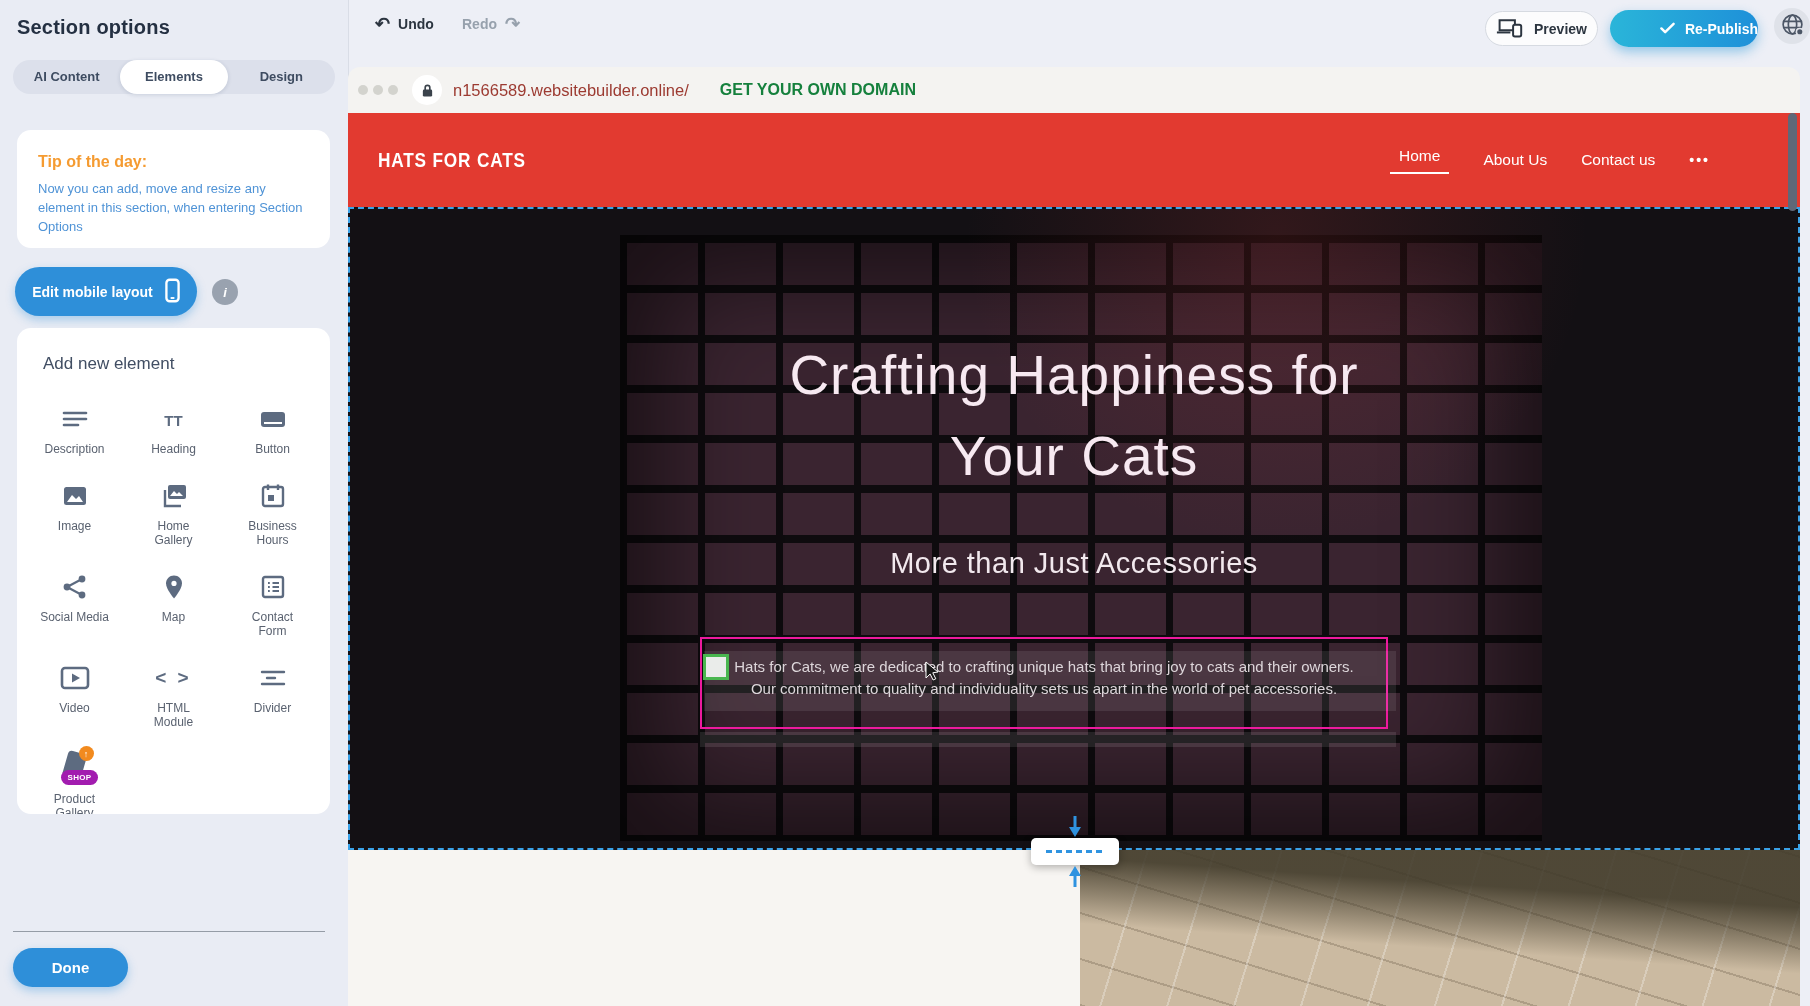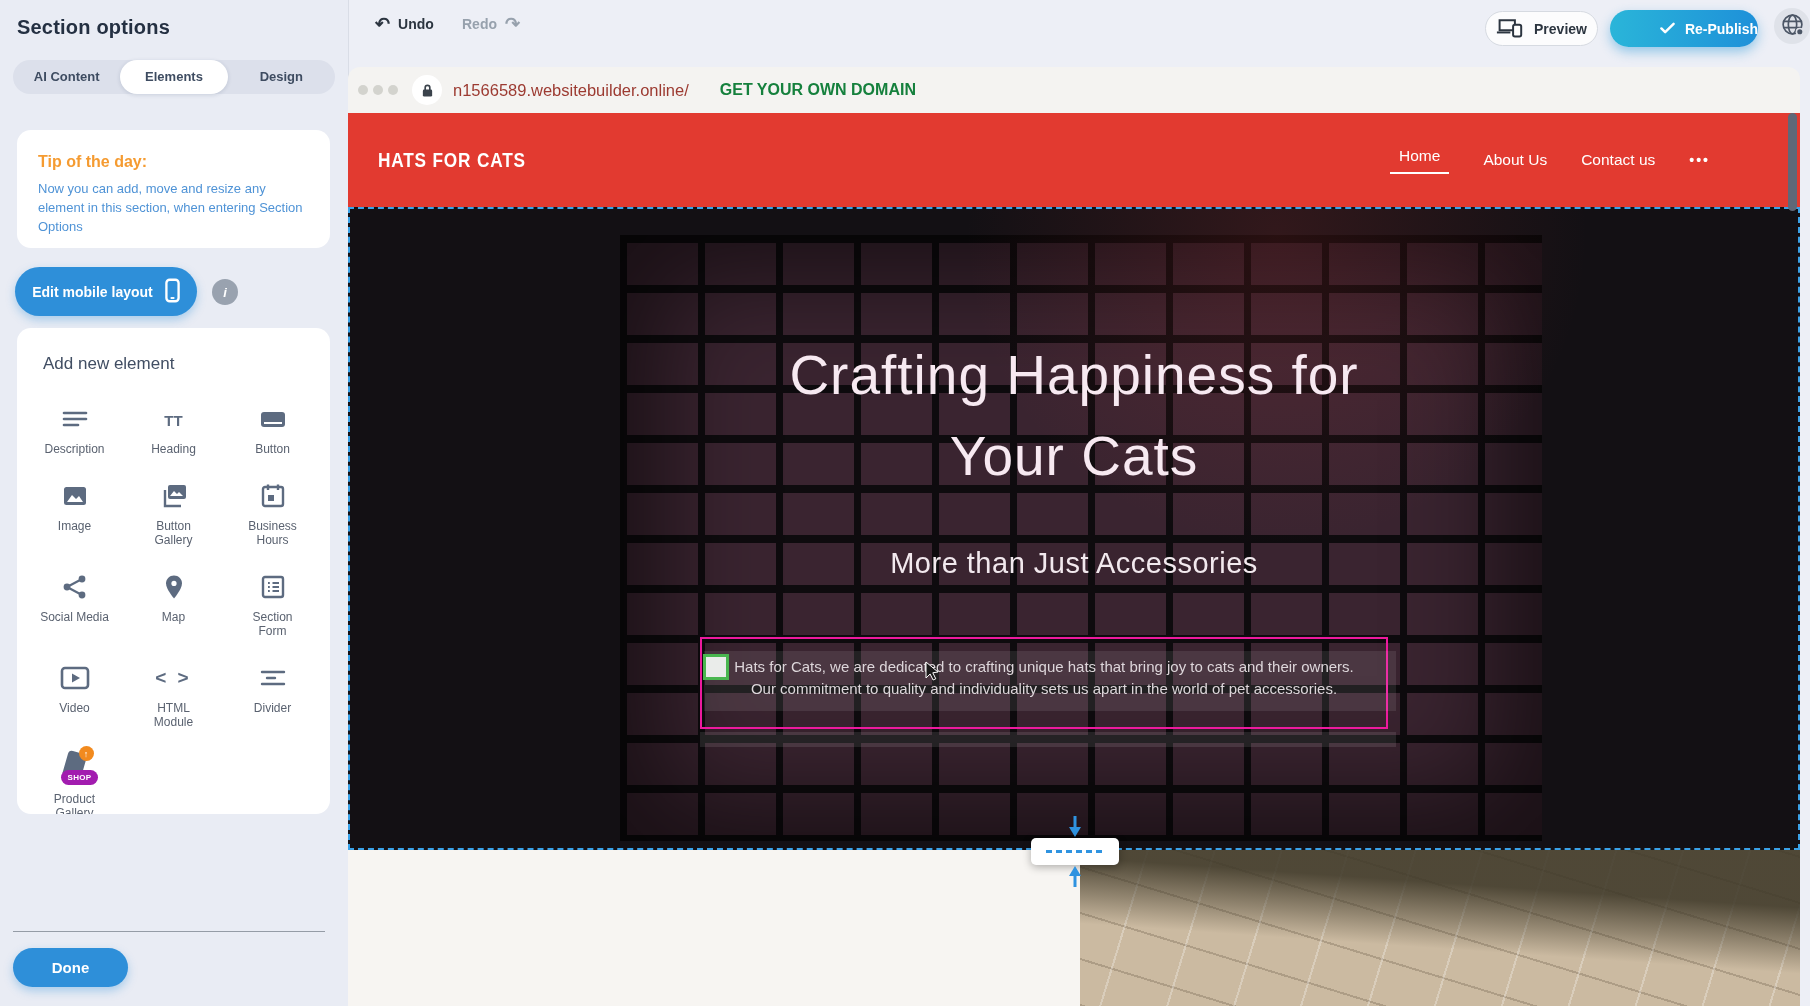--- a/index.html
+++ b/index.html
@@ -207,21 +207,21 @@
       </div>
 
       <div class="cell wrap">
         <div class="ic">
           <svg width="30" height="30" viewBox="0 0 30 30">
               <path d="M6 9v16h16" fill="none" stroke="#5d6b80" stroke-width="2.4"></path>
               <rect x="9" y="4" width="18" height="14" rx="2" fill="#5d6b80"></rect>
               <path d="M11 15l4-5 3 3 2-2 4 4z" fill="#fff"></path>
             </svg>
         </div>
-        <div class="lbl">Button Gallery</div>
+        <div class="lbl">Home Gallery</div>
       </div>
 
       <div class="cell wrap">
         <div class="ic">
           <svg width="28" height="28" viewBox="0 0 28 28">
               <rect x="4" y="5" width="20" height="19" rx="2" fill="none" stroke="#5d6b80" stroke-width="2.4"></rect>
               <line x1="9" y1="2.5" x2="9" y2="8" stroke="#5d6b80" stroke-width="2.4"></line>
               <line x1="19" y1="2.5" x2="19" y2="8" stroke="#5d6b80" stroke-width="2.4"></line>
               <rect x="9" y="13" width="6" height="6" fill="#5d6b80"></rect>
             </svg>
@@ -258,21 +258,21 @@
               <g stroke="#5d6b80" stroke-width="2">
                 <line x1="9" y1="10" x2="10.8" y2="10"></line>
                 <line x1="13.5" y1="10" x2="20" y2="10"></line>
                 <line x1="9" y1="14" x2="10.8" y2="14"></line>
                 <line x1="13.5" y1="14" x2="20" y2="14"></line>
                 <line x1="9" y1="18" x2="10.8" y2="18"></line>
                 <line x1="13.5" y1="18" x2="20" y2="18"></line>
               </g>
             </svg>
         </div>
-        <div class="lbl">Section Form</div>
+        <div class="lbl">Contact Form</div>
       </div>
 
       <div class="cell">
         <div class="ic">
           <svg width="30" height="24" viewBox="0 0 30 24">
               <rect x="2" y="2" width="26" height="20" rx="3" fill="none" stroke="#5d6b80" stroke-width="2.6"></rect>
               <path d="M12 7.5v9l8-4.5z" fill="#5d6b80"></path>
             </svg>
         </div>
         <div class="lbl">Video</div>

